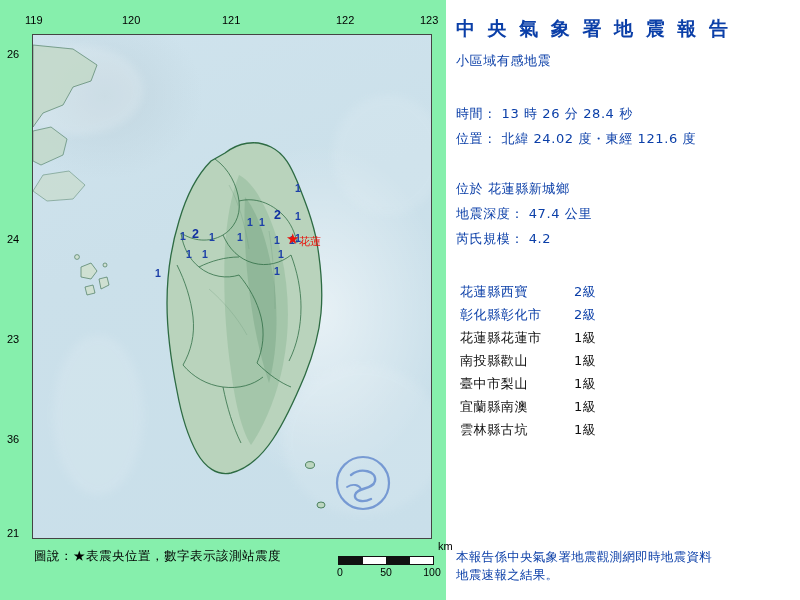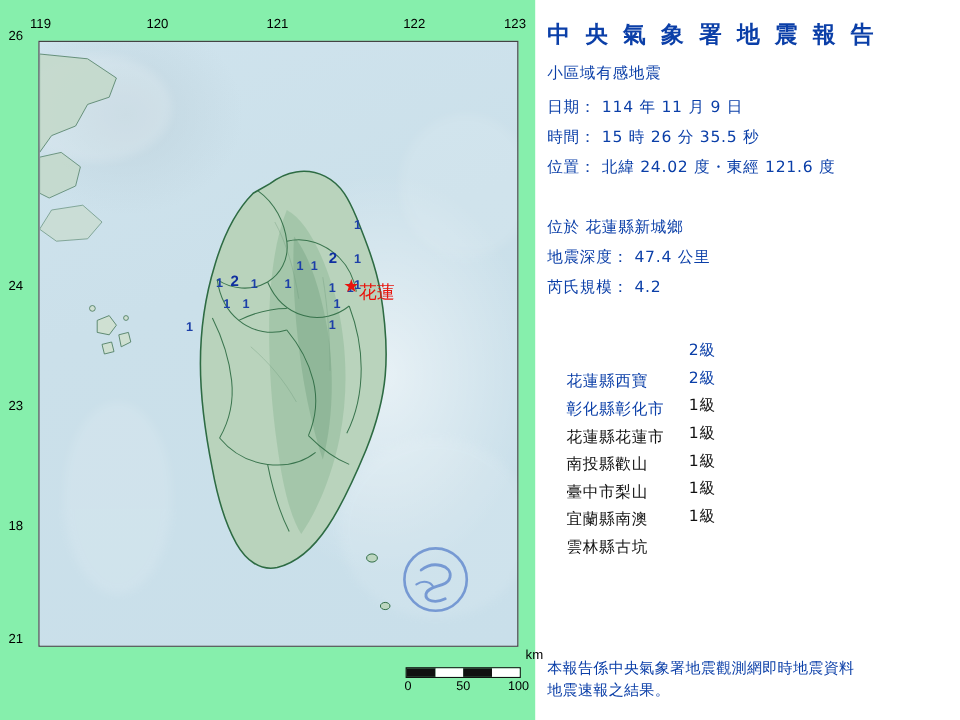--- a/index.html
+++ b/index.html
@@ -77,21 +77,21 @@
 
   
   #epicenter {
     position: absolute;
     color: #e8140c;
     font-size: 15px;
     line-height: 1;
   }
   #epicenter-label {
     position: absolute;
-    font-size: 15px;
+    font-size: 11px;
     color: #e8140c;
     font-family: "Liberation Sans", sans-serif;
   }
 
   
   #legend {
     position: absolute;
     left: 34px;
     top: 548px;
     font-size: 12.5px;
@@ -164,21 +164,21 @@
     letter-spacing: .6px;
   }
   .intensity-row {
     position: absolute;
     left: 4px;
     width: 300px;
     font-size: 13px;
     font-family: "DejaVu Sans", sans-serif;
     letter-spacing: .6px;
   }
-  .intensity-row .place { position: absolute; left: 16px; margin-top: 26px; }
+  .intensity-row .place { position: absolute; left: 4px; }
   .intensity-row .lvl { position: absolute; left: 118px; }
   .intensity-row.hi { color: #0b3fa8; }
   .intensity-row.lo { color: #111; }
 
   #footnote {
     position: absolute;
     left: 4px;
     top: 548px;
     font-size: 12.5px;
     color: #0b3fa8;
@@ -203,25 +203,25 @@
 <div id="root">
 
   <div id="map-panel">
 
     <div class="axis-label" style="left:25px;  top:14px;">119</div>
     <div class="axis-label" style="left:122px; top:14px;">120</div>
     <div class="axis-label" style="left:222px; top:14px;">121</div>
     <div class="axis-label" style="left:321px; top:14px;margin-left:15px;">122</div>
     <div class="axis-label" style="left:420px; top:14px;">123</div>
 
-    <div class="axis-label" style="left:7px;  top:24px;">26</div>
+    <div class="axis-label" style="left:7px;  top:48px;">26</div>
     <div class="axis-label" style="left:7px;  top:133px;margin-left:26px;">25</div>
     <div class="axis-label" style="left:7px;  top:233px;">24</div>
     <div class="axis-label" style="left:7px;  top:333px;">23</div>
-    <div class="axis-label" style="left:7px;  top:433px;">18</div>
+    <div class="axis-label" style="left:7px;  top:433px;">36</div>
     <div class="axis-label" style="left:7px;  top:527px;text-align:right;">21</div>
 
     <div id="map-frame">
       <div id="sea-bg"></div>
 
       <div class="relief" style="left:-20px; top:10px;   width:130px; height:90px; opacity:.5;"></div>
       <div class="relief" style="left:20px;  top:300px;  width:90px;  height:160px; opacity:.35;"></div>
       <div class="relief" style="left:300px; top:60px;   width:110px; height:120px; opacity:.3;"></div>
       <div class="relief" style="left:250px; top:330px;  width:160px; height:150px; opacity:.28;"></div>
 
@@ -309,20 +309,21 @@
       <div id="epicenter" style="left:253px; top:196px;">★</div>
       <div id="epicenter-label" style="left:266px; top:199px;">花蓮</div>
 
       <svg id="sea-logo" viewBox="0 0 60 60">
         <circle cx="30" cy="30" r="26" fill="none" stroke="#2f5fbf" stroke-width="2.2"></circle>
         <path d="M18,22 C28,14 44,18 42,28 C40,37 24,34 22,42 C21,48 30,50 38,46" fill="none" stroke="#2f5fbf" stroke-width="2.4" stroke-linecap="round"></path>
         <path d="M14,34 C20,30 26,32 28,36" fill="none" stroke="#2f5fbf" stroke-width="1.8" stroke-linecap="round"></path>
       </svg>
     </div>
 
+    <div id="legend">圖說：★表震央位置，數字表示該測站震度</div>
 
     <div id="scalebar">
       <div class="km">km</div>
       <div class="bar">
         <span class="seg-dark" style="width:25%"></span>
         <span class="seg-light" style="width:25%"></span>
         <span class="seg-dark" style="width:25%"></span>
         <span class="seg-light" style="width:25%"></span>
       </div>
       <div class="labels">
@@ -331,22 +332,21 @@
         <span style="left:94px;">100</span>
       </div>
     </div>
   </div>
 
   <div id="info-panel">
 
     <div id="report-title">中 央 氣 象 署 地 震 報 告</div>
 
     <div class="blue-line" style="top:52px;">小區域有感地震</div>
-    <div class="blue-line" style="top:80px;">日期： 114 年 11 月 9 日</div>
-    <div class="blue-line" style="top:105px;">時間： 15 時 26 分 35.5 秒</div>
+    <div class="blue-line" style="top:105px;">時間： 13 時 26 分 28.4 秒</div>
     <div class="blue-line" style="top:130px;">位置： 北緯 24.02 度・東經 121.6 度</div>
     <div class="blue-line" style="top:180px;">位於 花蓮縣新城鄉</div>
     <div class="blue-line" style="top:205px;">地震深度： 47.4 公里</div>
     <div class="blue-line" style="top:230px;">芮氏規模： 4.2</div>
 
     <div class="intensity-row hi" style="top:283px;">
       <span class="place">花蓮縣西寶</span>
       <span class="lvl">2級</span>
     </div>
     <div class="intensity-row hi" style="top:306px;">

